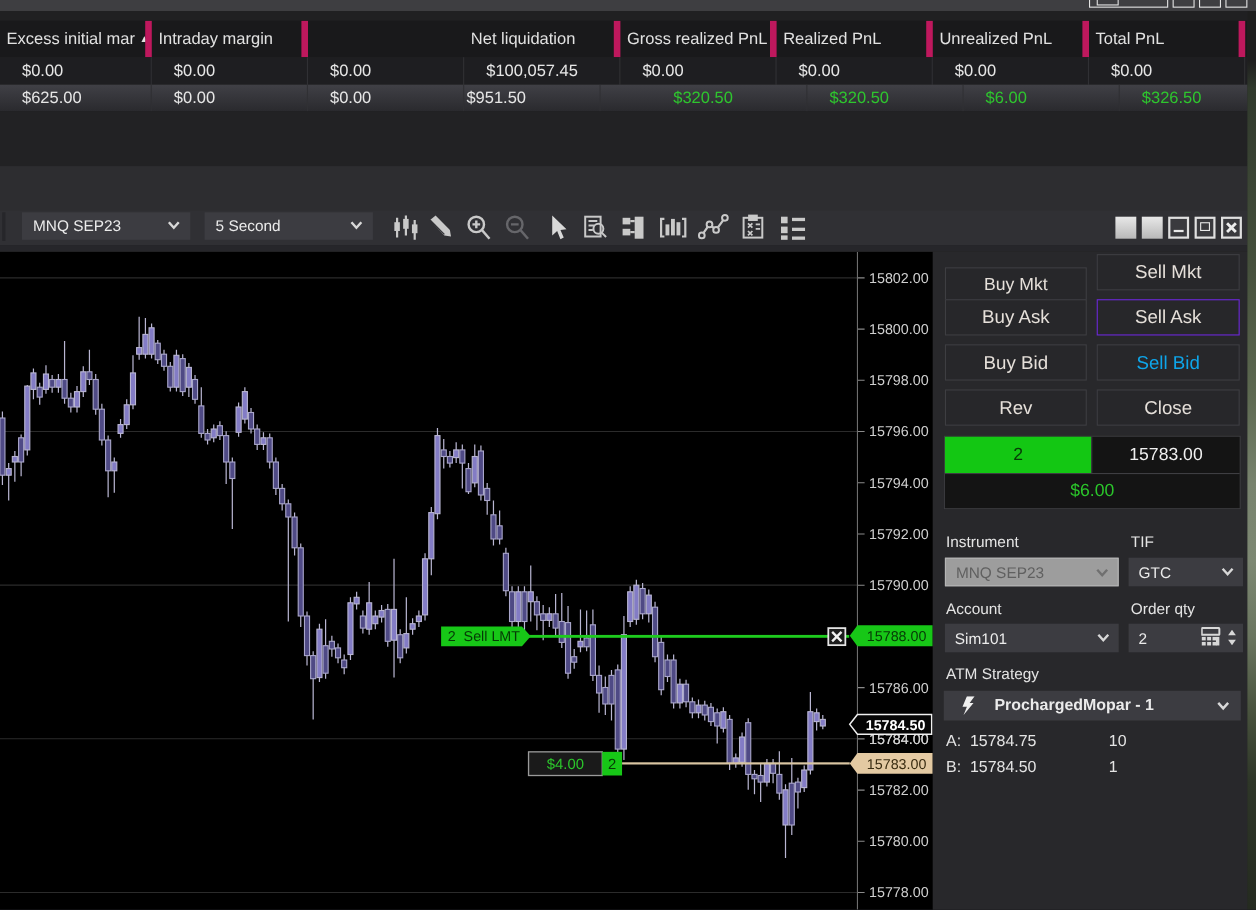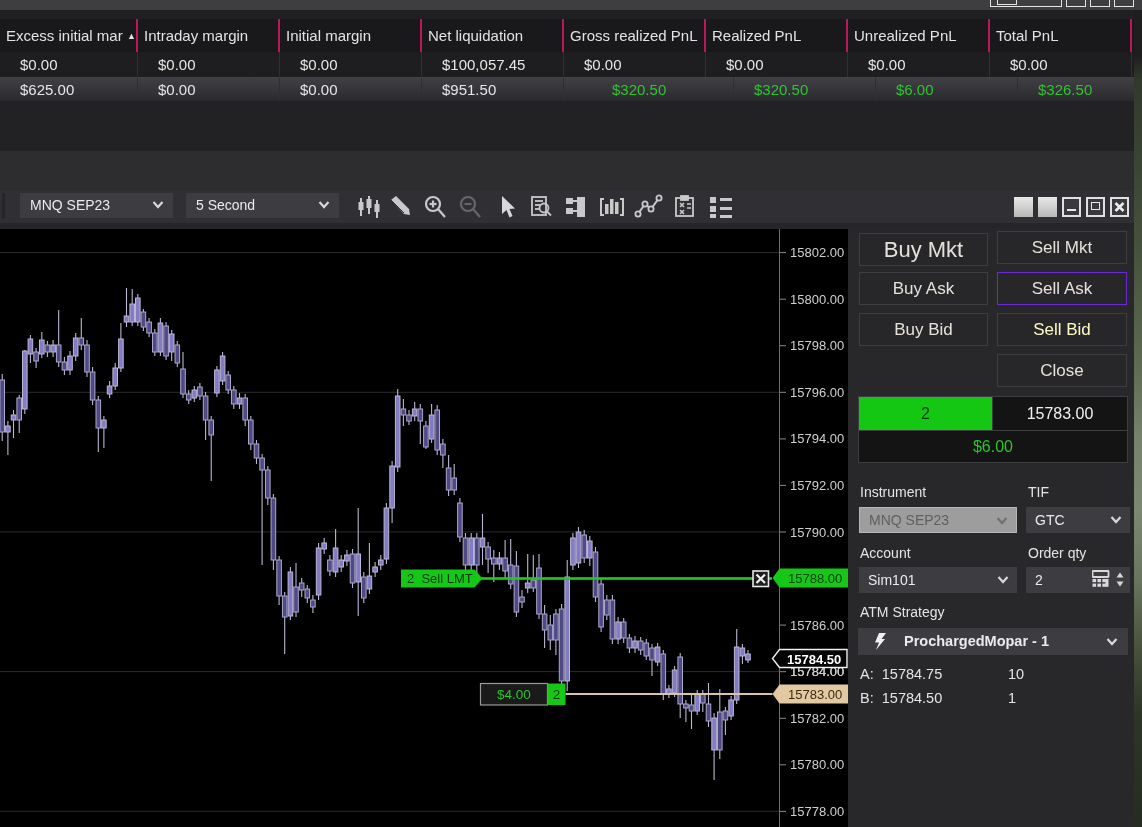--- a/index.html
+++ b/index.html
@@ -17,49 +17,48 @@
     <div class="abs" style="left:997px;top:-7px;width:20px;height:12px;border:1px solid #e4e4e4;background:#3e3e41;"></div>
     <div class="abs" style="left:1066px;top:-10px;width:20px;height:17px;border:1px solid #e4e4e4;background:#3e3e41;"></div>
     <div class="abs" style="left:1090px;top:-10px;width:20px;height:17px;border:1px solid #e4e4e4;background:#3e3e41;"></div>
     <div class="abs" style="left:1114px;top:-10px;width:20px;height:17px;border:1px solid #e4e4e4;background:#3e3e41;"></div>
   </div>
   <div class="abs" style="left:0;top:10px;width:1142px;height:9px;background:#202022;"></div>
 
   <div class="abs" style="left:0;top:19px;width:1134px;height:33px;background:#19191b;font-size:15px;color:#e2e2e2;">
     <div class="abs hcell" style="left:0px;width:138px;">Excess initial mar <span style="font-size:9px;position:relative;top:-2px;">▲</span></div>
     <div class="abs hcell" style="left:138px">Intraday margin</div>
-    <div class="abs hcell" style="left:280px">Initial margin</div>
     <div class="abs hcell" style="left:422px">Net liquidation</div>
     <div class="abs hcell" style="left:564px">Gross realized PnL</div>
     <div class="abs hcell" style="left:848px">Unrealized PnL</div>
     <div class="abs hcell" style="left:706px">Realized PnL</div>
     <div class="abs hcell" style="left:990px">Total PnL</div>
   </div>
   <style>
     .hcell { top:0; width:142px; height:33px; line-height:33px; padding-left:6px;
-             border-right:2px solid #be185d; white-space:nowrap; overflow:hidden; }
+             border-right:6px solid #be185d; white-space:nowrap; overflow:hidden; }
     .cell  { top:0; width:142px; height:25px; line-height:25px; padding-left:20px;
              border-right:1px solid #303034; white-space:nowrap; }
     .grn { color:#2ec52e;margin-left:28px; }
   </style>
   <div class="abs" style="left:0;top:52px;width:1134px;height:25px;background:#1e1e21;font-size:15px;color:#e6e6e6;">
     <div class="abs cell" style="left:0px;width:138px;">$0.00</div>
     <div class="abs cell" style="left:138px">$0.00</div>
     <div class="abs cell" style="left:280px">$0.00</div>
     <div class="abs cell" style="left:422px">$100,057.45</div>
     <div class="abs cell" style="left:564px">$0.00</div>
     <div class="abs cell" style="left:706px">$0.00</div>
     <div class="abs cell" style="left:848px">$0.00</div>
     <div class="abs cell" style="left:990px">$0.00</div>
   </div>
   <div class="abs" style="left:0;top:77px;width:1134px;height:24px;background:linear-gradient(#404046,#2a2a2e);font-size:15px;color:#e6e6e6;">
     <div class="abs cell" style="left:0px;width:138px;">$625.00</div>
     <div class="abs cell" style="left:138px">$0.00</div>
     <div class="abs cell" style="left:280px">$0.00</div>
-    <div class="abs cell" style="left:422px">$951.50</div>
+    <div class="abs cell" style="left:404px">$951.50</div>
     <div class="abs cell grn" style="left:564px">$320.50</div>
     <div class="abs cell grn" style="left:706px">$320.50</div>
     <div class="abs cell grn" style="left:848px">$6.00</div>
     <div class="abs cell grn" style="left:990px">$326.50</div>
   </div>
 
   <div class="abs" style="left:0;top:101px;width:1134px;height:50px;background:#222224;"></div>
   <div class="abs" style="left:0;top:151px;width:1134px;height:40px;background:#2d2d30;"></div>
 
   <div class="abs" style="left:0;top:191px;width:1134px;height:32px;background:#303034;">
@@ -362,26 +361,27 @@
       <path d="M779.5 339.5 H848 V358.5 H779.5 L772.5 349 Z" fill="#17c717"></path>
       <text x="788" y="354" font-size="13px" fill="#063a06">15788.00</text>
       <path d="M779.5 455.5 H848 V474.5 H779.5 L772.5 465 Z" fill="#e3c9a2"></path>
       <text x="788" y="470" font-size="13px" fill="#3a2d12">15783.00</text>
       <path d="M779.5 420.5 H847 V438.5 H779.5 L772.5 429.5 Z" fill="#050505" stroke="#f0f0f0" stroke-width="1.4"></path>
       <text x="787" y="434.5" font-size="13px" font-weight="bold" fill="#ffffff">15784.50</text>
     </svg>
   </div>
 
   <div class="abs" style="left:848px;top:229px;width:286px;height:598px;background:#28282b;font-size:14px;color:#e4e4e4;">
-<div class="abs" style="left:11px;top:4px;width:129px;height:33px;background:#27272a;border:1px solid #3e3e42;color:#e6e0da;font-size:22px;text-align:center;line-height:31px;">Buy Mkt</div>
+<div class="abs" style="left:11px;top:14px;width:129px;height:33px;background:#27272a;border:1px solid #3e3e42;color:#e6e0da;font-size:16px;text-align:center;line-height:31px;">Buy Mkt</div>
 <div class="abs" style="left:149px;top:2px;width:130px;height:33px;background:#27272a;border:1px solid #3e3e42;color:#e6e0da;font-size:17px;text-align:center;line-height:31px;">Sell Mkt</div>
 <div class="abs" style="left:11px;top:43px;width:129px;height:33px;background:#27272a;border:1px solid #3e3e42;color:#e6e0da;font-size:17px;text-align:center;line-height:31px;">Buy Ask</div>
 <div class="abs" style="left:149px;top:43px;width:130px;height:33px;background:#27272a;border:1px solid #6d28d9;color:#e6e0da;font-size:17px;text-align:center;line-height:31px;">Sell Ask</div>
 <div class="abs" style="left:11px;top:84px;width:129px;height:33px;background:#27272a;border:1px solid #3e3e42;color:#e6e0da;font-size:17px;text-align:center;line-height:31px;">Buy Bid</div>
-<div class="abs" style="left:149px;top:84px;width:130px;height:33px;background:#27272a;border:1px solid #3e3e42;color:#fef9c3;font-size:17px;text-align:center;line-height:31px;">Sell Bid</div>
+<div class="abs" style="left:149px;top:84px;width:130px;height:33px;background:#27272a;border:1px solid #3e3e42;color:#0ea5e9;font-size:17px;text-align:center;line-height:31px;">Sell Bid</div>
+<div class="abs" style="left:11px;top:125px;width:129px;height:33px;background:#27272a;border:1px solid #3e3e42;color:#e6e0da;font-size:17px;text-align:center;line-height:31px;">Rev</div>
 <div class="abs" style="left:149px;top:125px;width:130px;height:33px;background:#27272a;border:1px solid #3e3e42;color:#e6e0da;font-size:17px;text-align:center;line-height:31px;">Close</div>
 <div class="abs" style="left:10px;top:167px;width:270px;height:67px;border:1px solid #3e3e42;background:#141414;">
 <div class="abs" style="left:0px;top:0px;width:133px;height:33px;background:#13c713;color:#063a06;font-size:16px;text-align:center;line-height:33px;">2</div>
 <div class="abs" style="left:133px;top:0px;width:135px;height:33px;color:#f0f0f0;font-size:16px;text-align:center;line-height:33px;border-left:1px solid #3e3e42;">15783.00</div>
 <div class="abs" style="left:0px;top:33px;width:268px;height:32px;color:#2bc52b;font-size:16px;text-align:center;line-height:32px;border-top:1px solid #3e3e42;">$6.00</div>
 </div>
 <div class="abs" style="left:12px;top:255px;">Instrument</div>
 <div class="abs" style="left:180px;top:255px;">TIF</div>
 <div class="abs" style="left:11px;top:278px;width:158px;height:26px;background:#9d9d9d;border:1px solid #b5b5b5;color:#606060;font-size:14px;line-height:24px;padding-left:9px;">MNQ SEP23<svg class="abs" style="right:8px;top:8px;" width="12" height="10" viewBox="0 0 12 10">
           <path d="M1.5 2 L6 7 L10.5 2" stroke="#707070" stroke-width="2.2" fill="none"></path>

